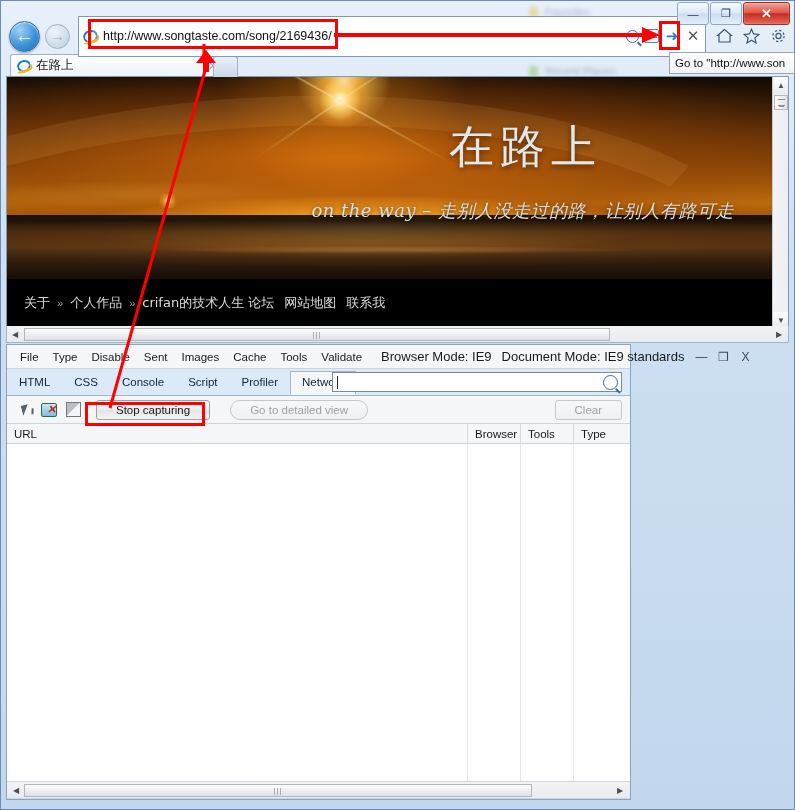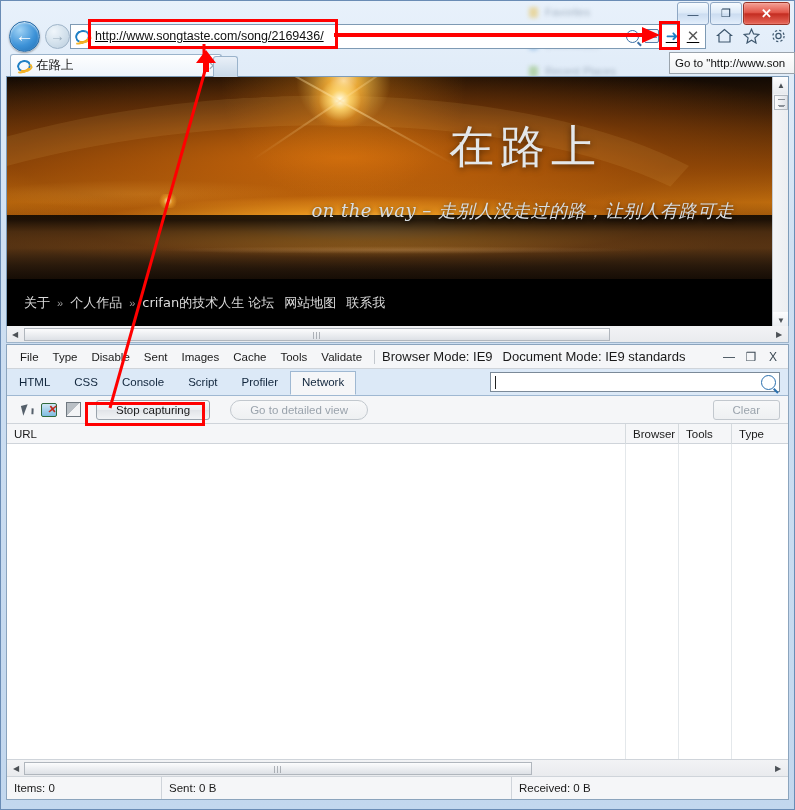--- a/index.html
+++ b/index.html
@@ -63,23 +63,23 @@
     color:#fff;font-size:19px;line-height:1;padding-bottom:2px;
   }
   .navfwd{
     margin-left:5px;width:25px;height:25px;
     background:radial-gradient(circle at 34% 28%, #f0f6fb 0%, #cfdeea 60%, #b9cbdb 100%);
     border:1px solid #9fb4c8;color:#9eb0c0;font-size:15px;line-height:1;padding-bottom:1px;
   }
 
   
   .addrwrap{
-    position:relative;flex:1;height:25px;
+    position:relative;margin-left:8px;flex:1;height:41px;
     background:#fff;border:1px solid #7e9ab4;
-    display:flex;align-items:center;box-sizing:border-box;text-decoration:underline;
+    display:flex;align-items:center;box-sizing:border-box;
   }
   .ieicon{
     width:17px;height:17px;margin:0 4px 0 3px;flex:none;position:relative;
   }
   .ieicon .eball{
     position:absolute;left:1px;top:2px;width:15px;height:13px;border-radius:50%;
     border:2.5px solid #1f7fc4;box-sizing:border-box;
     border-bottom-color:#f0a91e;border-right-color:#2f93d8;
     transform:rotate(-18deg);
   }
@@ -237,21 +237,21 @@
   .hsb-arrow{width:16px;height:15px;display:flex;align-items:center;justify-content:center;font-size:8px;color:#4c5156;}
   .hthumb{
     height:13px;width:586px;margin-left:1px;
     background:linear-gradient(180deg,#fcfcfd,#dde1e6);border:1px solid #b0b6bd;box-sizing:border-box;
     display:flex;align-items:center;justify-content:center;color:#8b9199;font-size:8px;letter-spacing:1px;
   }
   .hsb-arrow.right{position:absolute;right:1px;}
 
   
   .devtools{
-    position:absolute;left:6px;top:344px;width:783px;height:456px;
+    position:absolute;left:6px;top:344px;width:625px;height:456px;
     background:#f5f6f8;border:1px solid #8ba4bd;box-sizing:border-box;
     display:flex;flex-direction:column;
   }
   .dt-menubar{
     height:24px;display:flex;align-items:center;background:#f5f6f8;
     border-bottom:1px solid #cfd4da;padding-left:6px;box-sizing:border-box;
   }
   .dt-menu{font-size:11.5px;color:#1a1a1a;padding:0 7px;white-space:nowrap;}
   .dt-vsep{width:1px;height:14px;background:#c3c8ce;margin:0 5px;}
   .dt-mode{font-size:13px;color:#1a1a1a;padding:0 8px 0 2px;white-space:nowrap;}
@@ -539,25 +539,20 @@
      <div class="gridline" style="right:109px;"></div>
      <div class="gridline" style="right:56px;"></div>
    </div>
 
    <div class="dt-hscroll">
      <div class="dt-hsb-arrow l">◀</div>
      <div class="dt-hthumb">|||</div>
      <div class="dt-hsb-arrow r">▶</div>
    </div>
 
-   <div class="dt-status">
-     <div class="st-cell st-items">Items: 0</div>
-     <div class="st-cell st-sent">Sent: 0 B</div>
-     <div class="st-cell st-recv">Received: 0 B</div>
-   </div>
  </div>
 
  <div class="anno redbox" style="left:88px;top:19px;width:250px;height:30px;"></div>
  <div class="anno redbox" style="left:659px;top:21px;width:21px;height:29px;"></div>
  <div class="anno redbox" style="left:85px;top:402px;width:120px;height:24px;"></div>
 
  <svg class="anno" style="left:334px;top:26px;" width="330" height="18">
    <line x1="0" y1="9" x2="308" y2="9" stroke="#ff0000" stroke-width="4"></line>
    <polygon points="308,1 326,9 308,17" fill="#ff0000"></polygon>
  </svg>

